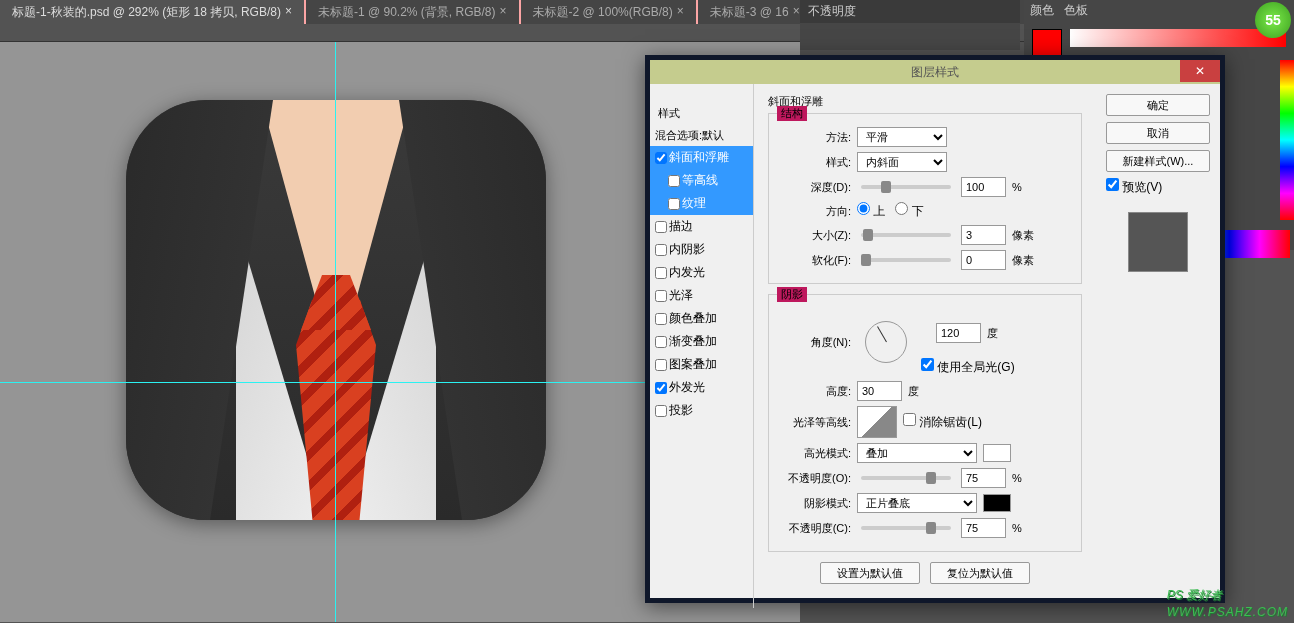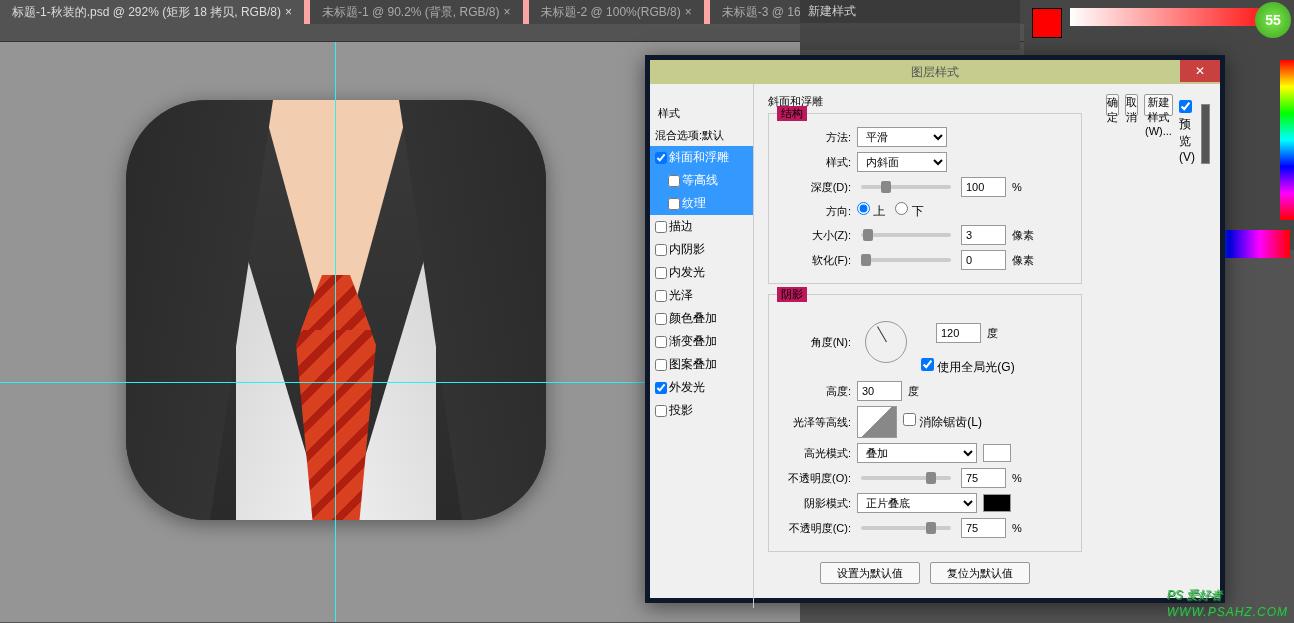--- a/index.html
+++ b/index.html
@@ -1,18 +1,18 @@
 <!DOCTYPE html>
 <html><head>
 <meta charset="utf-8">
 <style>
 *{box-sizing:border-box;margin:0;padding:0;font-family:"Microsoft YaHei",sans-serif;font-size:12px}
 body{width:1294px;height:623px;background:#535353;overflow:hidden;position:relative}
 .tab-bar{height:24px;background:#454545;display:flex;color:#aaa;font-size:11px}
-.tab{padding:4px 12px;border-right:6px solid #fca5a5;display:flex;align-items:center;gap:4px}
+.tab{padding:4px 12px;border-right:2px solid #fca5a5;display:flex;gap:4px}
 .tab.active{background:#535353;color:#ddd}
 .tab-close{cursor:pointer}
 .ruler-h{position:absolute;left:0;top:24px;right:0;height:18px;background:#535353;border-bottom:1px solid #333}
 .canvas-area{position:absolute;left:0;top:42px;width:800px;height:580px;background:#959595}
 .icon-artwork{position:absolute;left:126px;top:58px;width:420px;height:420px;border-radius:80px;background:linear-gradient(180deg,#3a3a3a 0%,#2a2a2a 100%);box-shadow:0 4px 20px rgba(0,0,0,0.4);overflow:hidden}
 .neck{position:absolute;left:50%;top:-20px;transform:translateX(-50%);width:200px;height:220px;background:#f2cdb0;clip-path:polygon(10% 0,90% 0,60% 100%,40% 100%)}
 .shirt-left{position:absolute;left:110px;top:120px;width:120px;height:400px;background:linear-gradient(110deg,#d5d5d5,#f5f5f5);clip-path:polygon(0 0,100% 100%,0 100%)}
 .shirt-right{position:absolute;right:110px;top:120px;width:120px;height:400px;background:linear-gradient(-110deg,#d5d5d5,#f5f5f5);clip-path:polygon(100% 0,100% 100%,0 100%)}
 .tie{position:absolute;left:50%;top:200px;transform:translateX(-50%);width:80px;height:300px;background:repeating-linear-gradient(-45deg,#d94020 0 14px,#b02010 14px 22px);clip-path:polygon(20% 0,80% 0,100% 15%,70% 100%,30% 100%,0 15%)}
 .tie-knot{position:absolute;left:50%;top:175px;transform:translateX(-50%);width:70px;height:55px;background:repeating-linear-gradient(-45deg,#d94020 0 14px,#b02010 14px 22px);clip-path:polygon(30% 0,70% 0,100% 100%,0 100%)}
@@ -45,21 +45,21 @@
 .fieldset-title{position:absolute;top:-8px;left:8px;background:#be185d;padding:0 4px;font-size:11px}
 .form-row{display:flex;align-items:center;margin:5px 0;gap:6px}
 .form-label{width:72px;text-align:right;font-size:11px}
 .form-select{height:20px;border:1px solid #999;padding:0 4px;font-size:11px;min-width:90px;background:#fff}
 .form-input{width:45px;height:20px;border:1px solid #999;padding:0 4px;font-size:11px;text-align:left;background:#fff}
 .slider{flex:0 0 90px;height:4px;background:#ccc;position:relative;border-radius:2px;margin:0 4px}
 .slider-thumb{position:absolute;width:10px;height:12px;background:#888;top:-4px;border-radius:2px}
 .radio-group{display:flex;gap:10px;align-items:center}
 .angle-dial{width:42px;height:42px;border:1px solid #999;border-radius:50%;position:relative;margin:2px 8px}
 .angle-dial::after{content:"";position:absolute;width:1px;height:18px;background:#333;left:50%;top:2px;transform-origin:bottom;transform:rotate(-30deg)}
-.buttons-col{width:124px;padding:10px;display:flex;flex-direction:row;gap:6px}
+.buttons-col{width:124px;padding:10px;display:flex;flex-direction:column;gap:6px}
 .btn{height:22px;border:1px solid #999;background:#f8f8f8;font-size:11px;cursor:pointer;border-radius:2px}
 .preview-box{width:60px;height:60px;background:#555;margin:10px auto;border:1px solid #888}
 .bottom-buttons{display:flex;gap:10px;justify-content:center;margin-top:8px}
 .unit{font-size:11px}
 .swatch-small{width:28px;height:18px;border:1px solid #999;display:inline-block}
 .spectrum-bottom{position:absolute;left:1025px;top:230px;width:265px;height:28px;background:linear-gradient(90deg,#000,#fff 20%,red,yellow,lime,cyan,blue,magenta,red)}
 .watermark{position:absolute;right:6px;bottom:4px;color:#3dbb52;font-size:24px;font-style:italic;font-family:"STXingkai",cursive;text-shadow:1px 1px 0 #227a34}
 .watermark small{display:block;font-size:12px;color:#3dbb52;text-align:right;letter-spacing:1px}
 .section-title{font-size:11px;margin-bottom:4px}
 .contour-swatch{width:40px;height:32px;border:1px solid #999;background:linear-gradient(135deg,#fff 50%,#888 50%);display:inline-block}
@@ -96,25 +96,29 @@
       <div class="tie-knot"></div>
     <div class="lapel-left"></div>
       <div class="lapel-right"></div>
   </div>
   <div class="guide-v"></div>
   <div class="guide-h"></div>
 </div>
 
 <div class="history-panel">
   <div class="panel-header">
-      <span>新建样式</span>
+      <span>不透明度</span>
     </div>
 </div>
 
 <div class="color-panel">
+  <div class="color-tabs">
+    <span>颜色</span>
+    <span>色板</span>
+  </div>
   <div class="color-body">
     <div class="color-swatch"></div>
     <div class="color-sliders"></div>
   </div>
   <div class="hue-strip"></div>
 </div>
 <div class="spectrum-bottom"></div>
 <div class="badge-55">55</div>
 
 <div class="dialog">
@@ -273,21 +277,21 @@
       </div>
       <div class="bottom-buttons">
         <button class="btn" style="width:100px">设置为默认值</button>
         <button class="btn" style="width:100px">复位为默认值</button>
       </div>
     </div>
     <div class="buttons-col">
       <button class="btn">确定</button>
       <button class="btn">取消</button>
       <button class="btn">新建样式(W)...</button>
-      <label style="margin-top:6px"><input type="checkbox" checked="" style=""> <span>预览(V)</span></label>
+      <label style=""><input type="checkbox" checked="" style=""> <span>预览(V)</span></label>
       <div class="preview-box"></div>
     </div>
   </div>
 </div>
 
 <div class="watermark">
   <span>PS 爱好者</span>
   <small>WWW.PSAHZ.COM</small>
 </div>
 

